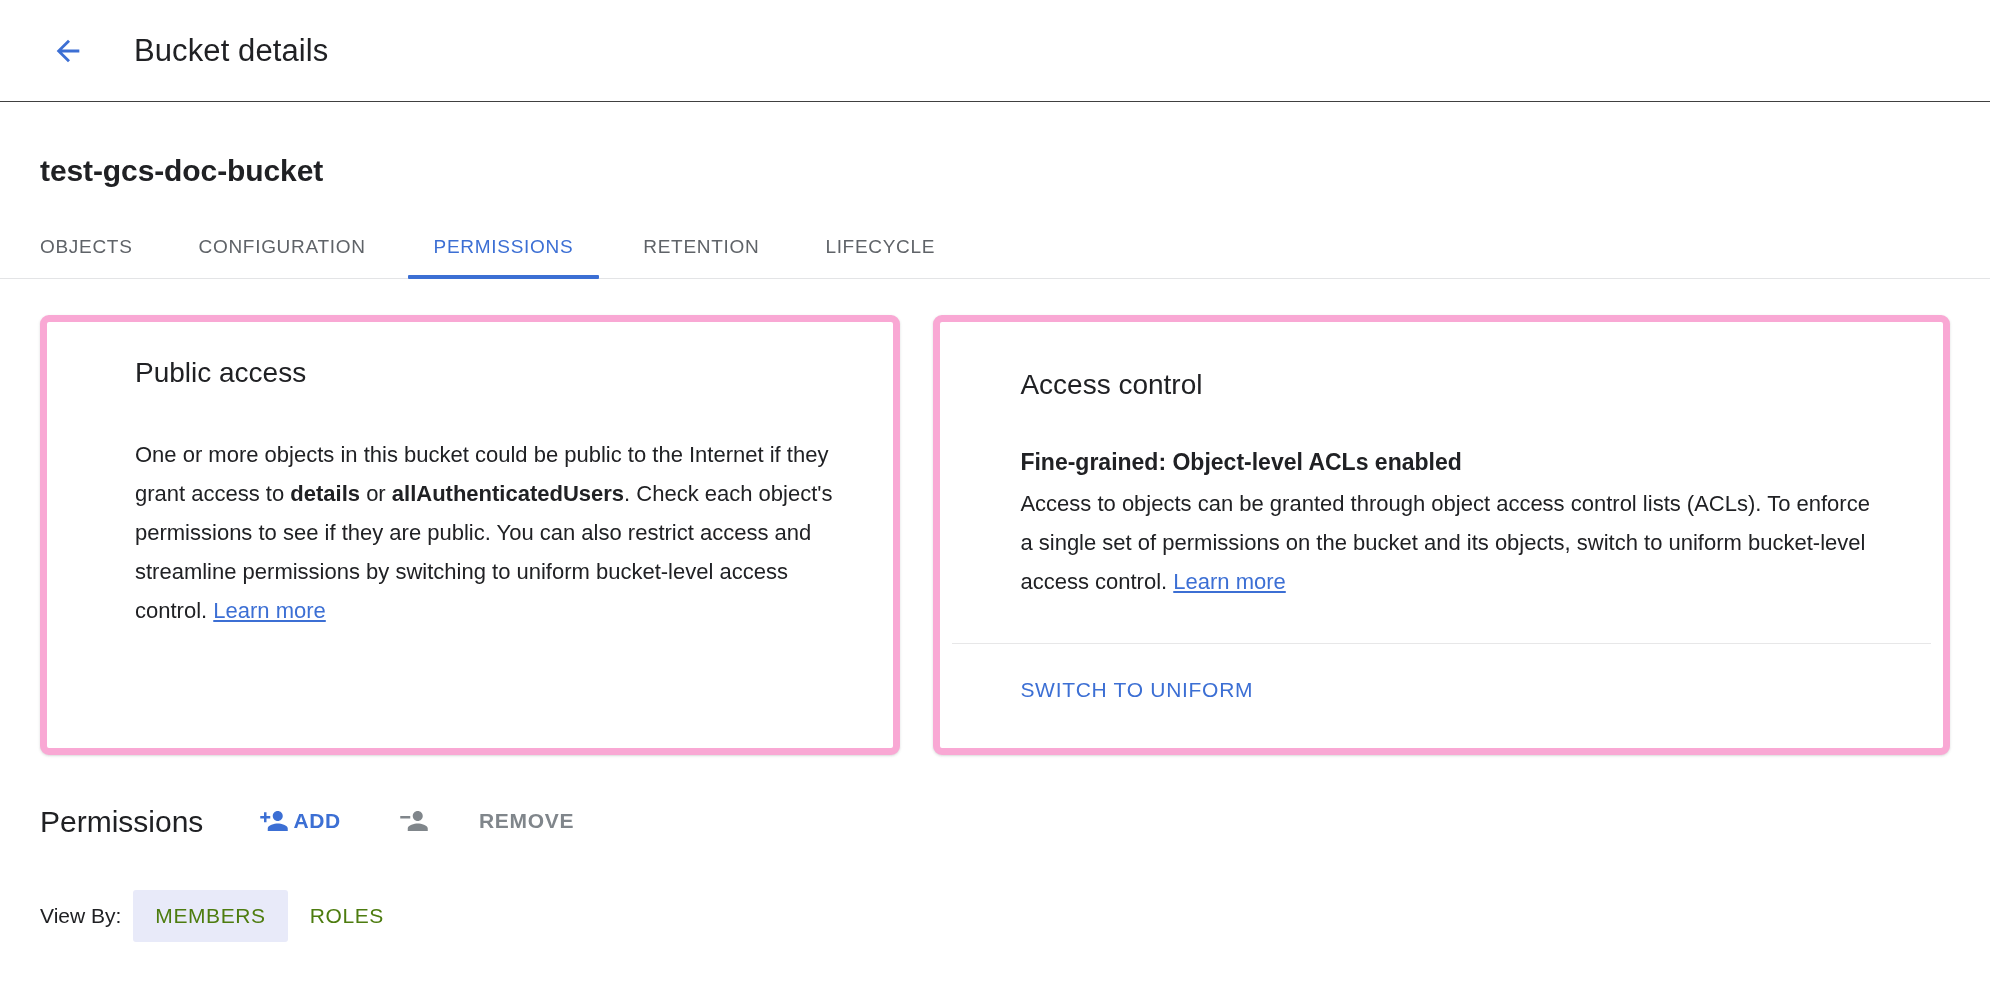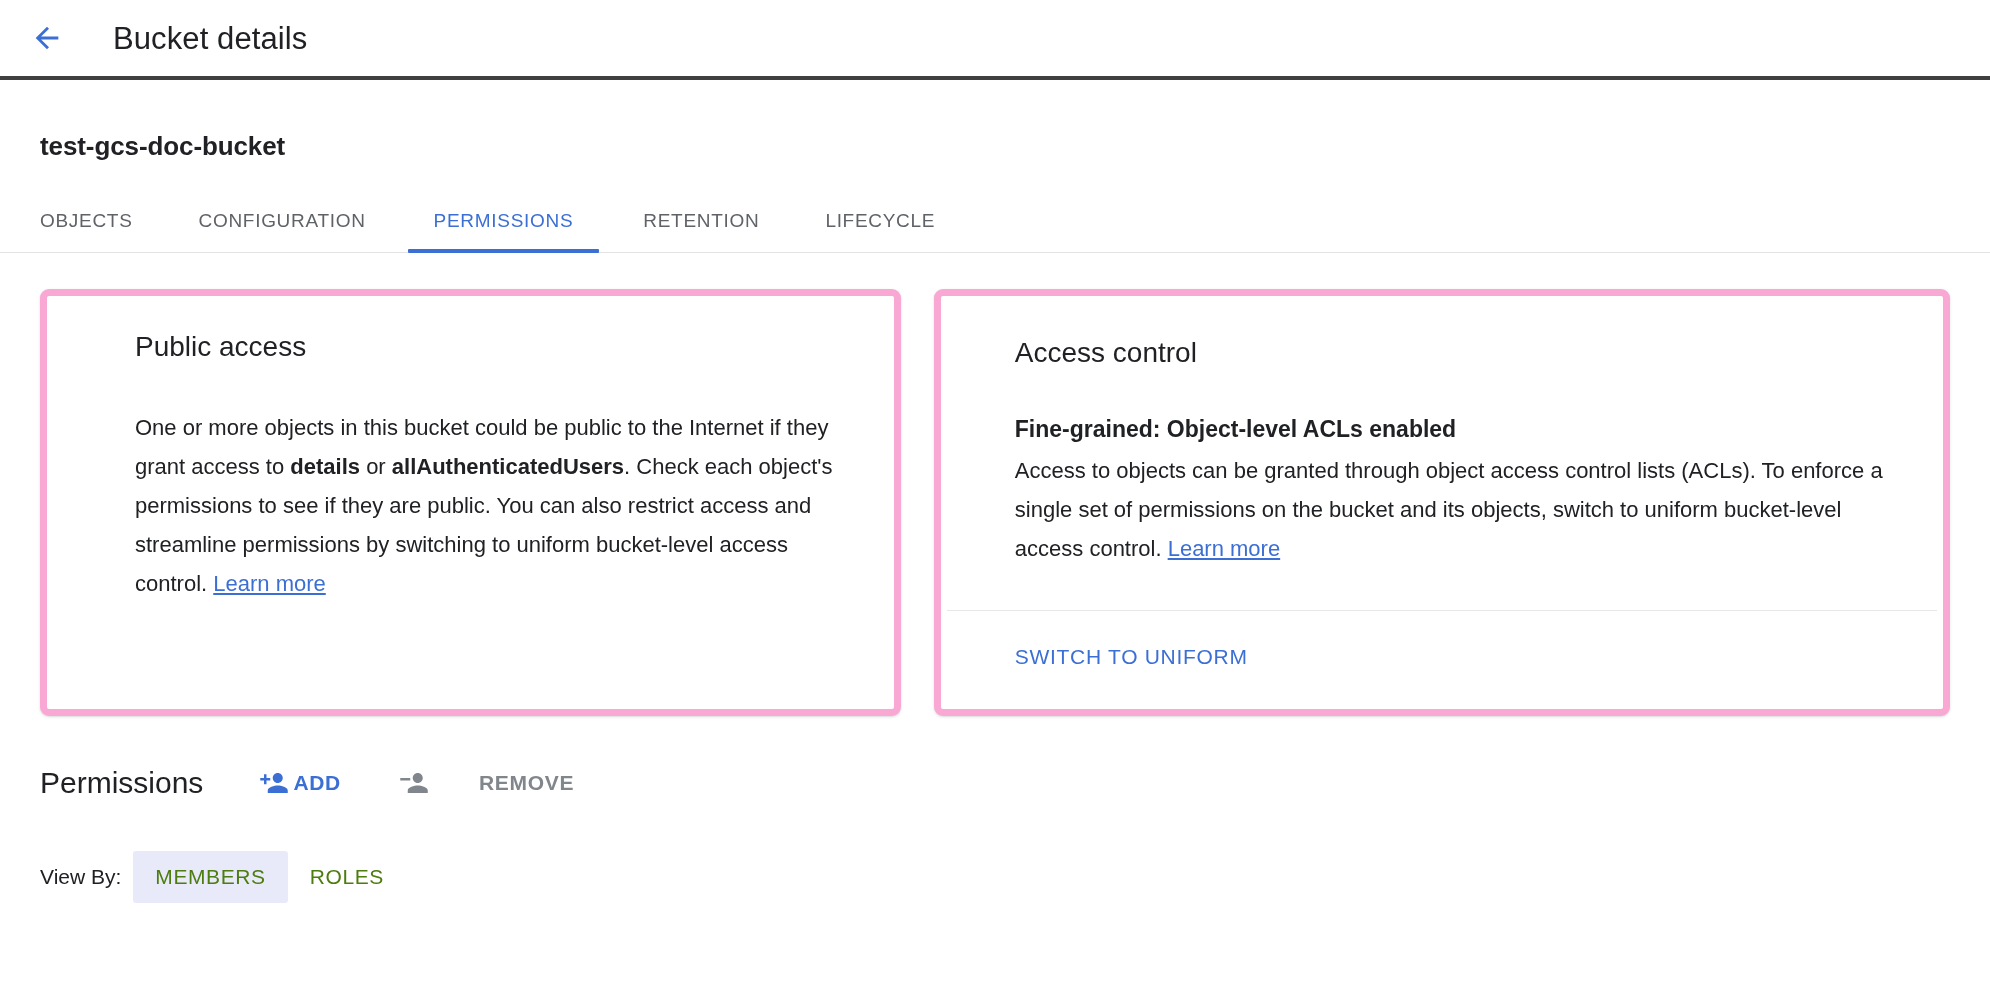--- a/index.html
+++ b/index.html
@@ -12,25 +12,25 @@
     height: 984px;
     background: #ffffff;
     font-family: "Liberation Sans", sans-serif;
     color: #202124;
     overflow: hidden;
     -webkit-font-smoothing: antialiased;
   }
 
   
   .appbar {
-    height: 80px;
-    border-bottom: 4px solid #404040;
-    display: flex;
-    align-items: center;
-    padding-left: 19px;
+    height: 102px;
+    border-bottom: 1px solid #404040;
+    display: flex;
+    align-items: center;
+    padding-left: 40px;
     box-sizing: border-box;
   }
   .back-btn {
     width: 56px;
     height: 56px;
     display: flex;
     align-items: center;
     justify-content: center;
     border-radius: 50%;
     cursor: pointer;
@@ -41,21 +41,21 @@
     font-size: 31px;
     font-weight: 400;
     color: #202124;
     margin-left: 38px;
     letter-spacing: 0.1px;
     line-height: 1;
   }
 
   
   .bucket-name {
-    font-size: 26px;
+    font-size: 30px;
     font-weight: 700;
     color: #202124;
     margin: 0;
     padding: 52px 15px 0 40px;
     letter-spacing: -0.1px;
     line-height: 1.1;
   }
 
   
   .tabbar {
@@ -102,21 +102,21 @@
     box-sizing: border-box;
   }
   .card {
     background: #ffffff;
     border: 7px solid #f9a8d4;
     border-radius: 9px;
     box-shadow: 0 1px 3px rgba(60,64,67,0.14), 0 1px 2px rgba(60,64,67,0.06);
     box-sizing: border-box;
   }
   .card-public { width: 921px; padding: 36px 56px 40px 88px; }
-  .card-access { width: 1101px; display: flex; flex-direction: column; padding: 6px; }
+  .card-access { width: 1101px; display: flex; flex-direction: column; padding: 12px; }
 
   .card-title {
     font-size: 28px;
     font-weight: 400;
     color: #202124;
     margin: 0 0 46px 0;
     line-height: 1.1;
   }
 
   .warn-row {

